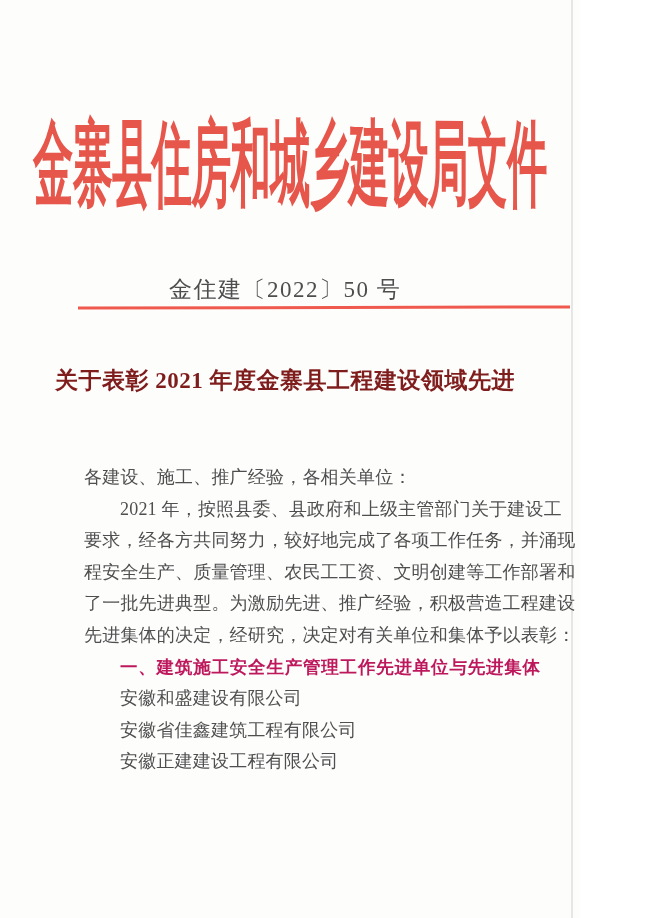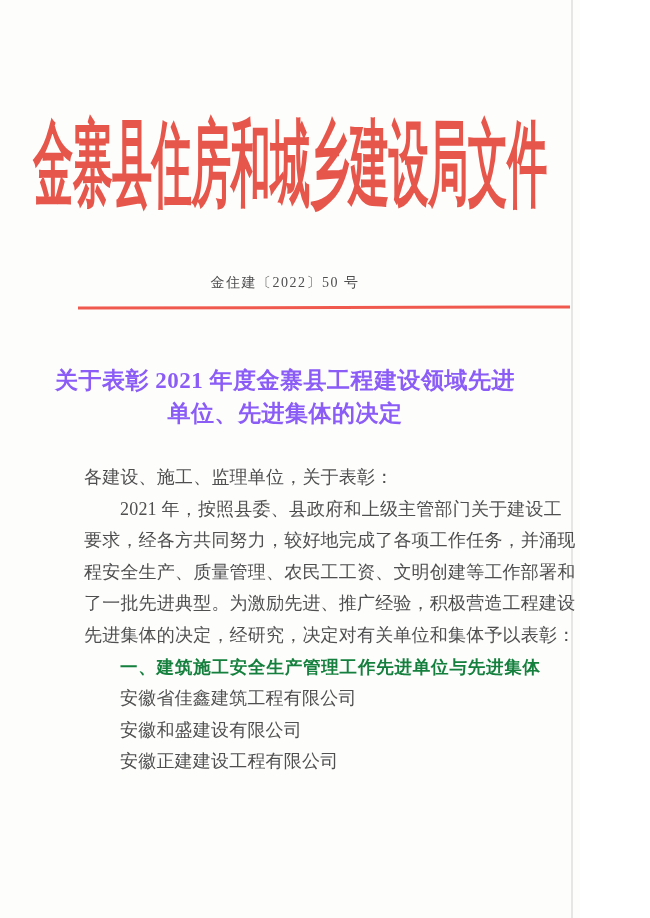--- a/index.html
+++ b/index.html
@@ -43,21 +43,21 @@
     letter-spacing: -0.5px;
     transform: scale(1, 2.35);
     transform-origin: center;
   }
   .doc-number {
     position: absolute;
     left: 0;
     right: 10px;
     top: 274px;
     text-align: center;
-    font-size: 14px;
+    font-size: 23px;
     letter-spacing: 1.5px;
     color: #4e4e4e;
   }
   .red-rule {
     position: absolute;
     left: 78px;
     top: 306px;
     width: 492px;
     height: 3px;
     background: #f05a4e;
@@ -66,69 +66,68 @@
   .doc-title {
     position: absolute;
     left: 40px;
     right: 50px;
     top: 364px;
     text-align: center;
     font-size: 23px;
     font-weight: bold;
     line-height: 33px;
     letter-spacing: 0.5px;
-    color: #8b5cf6;
+    color: #7f1d1d;
   }
   .body-text {
     position: absolute;
     left: 84px;
     width: 492px;
     top: 462px;
     font-size: 18px;
     line-height: 31.6px;
     letter-spacing: 0.2px;
     color: #4f4f4f;
     white-space: nowrap;
   }
   .line { height: 31.6px; }
   .indent { padding-left: 36px; }
   .section-heading {
     font-family: "Liberation Sans", sans-serif;
     font-weight: bold;
     font-size: 17.5px;
     letter-spacing: 0.8px;
-    color: #15803d;
+    color: #be185d;
   }
 </style>
 </head>
 <body>
 
 <div class="page">
 
   <div class="scan-edge"></div>
 
   <div class="red-header">
     <span class="stretch">金寨县住房和城乡建设局文件</span>
   </div>
 
   <div class="doc-number">金住建〔2022〕50 号</div>
 
   <div class="red-rule"></div>
 
   <div class="doc-title">
     <div>关于表彰 2021 年度金寨县工程建设领域先进</div>
-    <div>单位、先进集体的决定</div>
   </div>
 
   <div class="body-text">
-    <div class="line">各建设、施工、监理单位，关于表彰：</div>
+    <div class="line">各建设、施工、推广经验，各相关单位：</div>
     <div class="line indent">2021 年，按照县委、县政府和上级主管部门关于建设工</div>
     <div class="line">要求，经各方共同努力，较好地完成了各项工作任务，并涌现</div>
     <div class="line">程安全生产、质量管理、农民工工资、文明创建等工作部署和</div>
     <div class="line">了一批先进典型。为激励先进、推广经验，积极营造工程建设</div>
     <div class="line">先进集体的决定，经研究，决定对有关单位和集体予以表彰：</div>
     <div class="line indent section-heading">一、建筑施工安全生产管理工作先进单位与先进集体</div>
+    <div class="line indent">安徽和盛建设有限公司</div>
     <div class="line indent">安徽省佳鑫建筑工程有限公司</div>
-    <div class="line indent">安徽和盛建设有限公司</div>
     <div class="line indent">安徽正建建设工程有限公司</div>
   </div>
 
 </div>
 
 </body></html>

